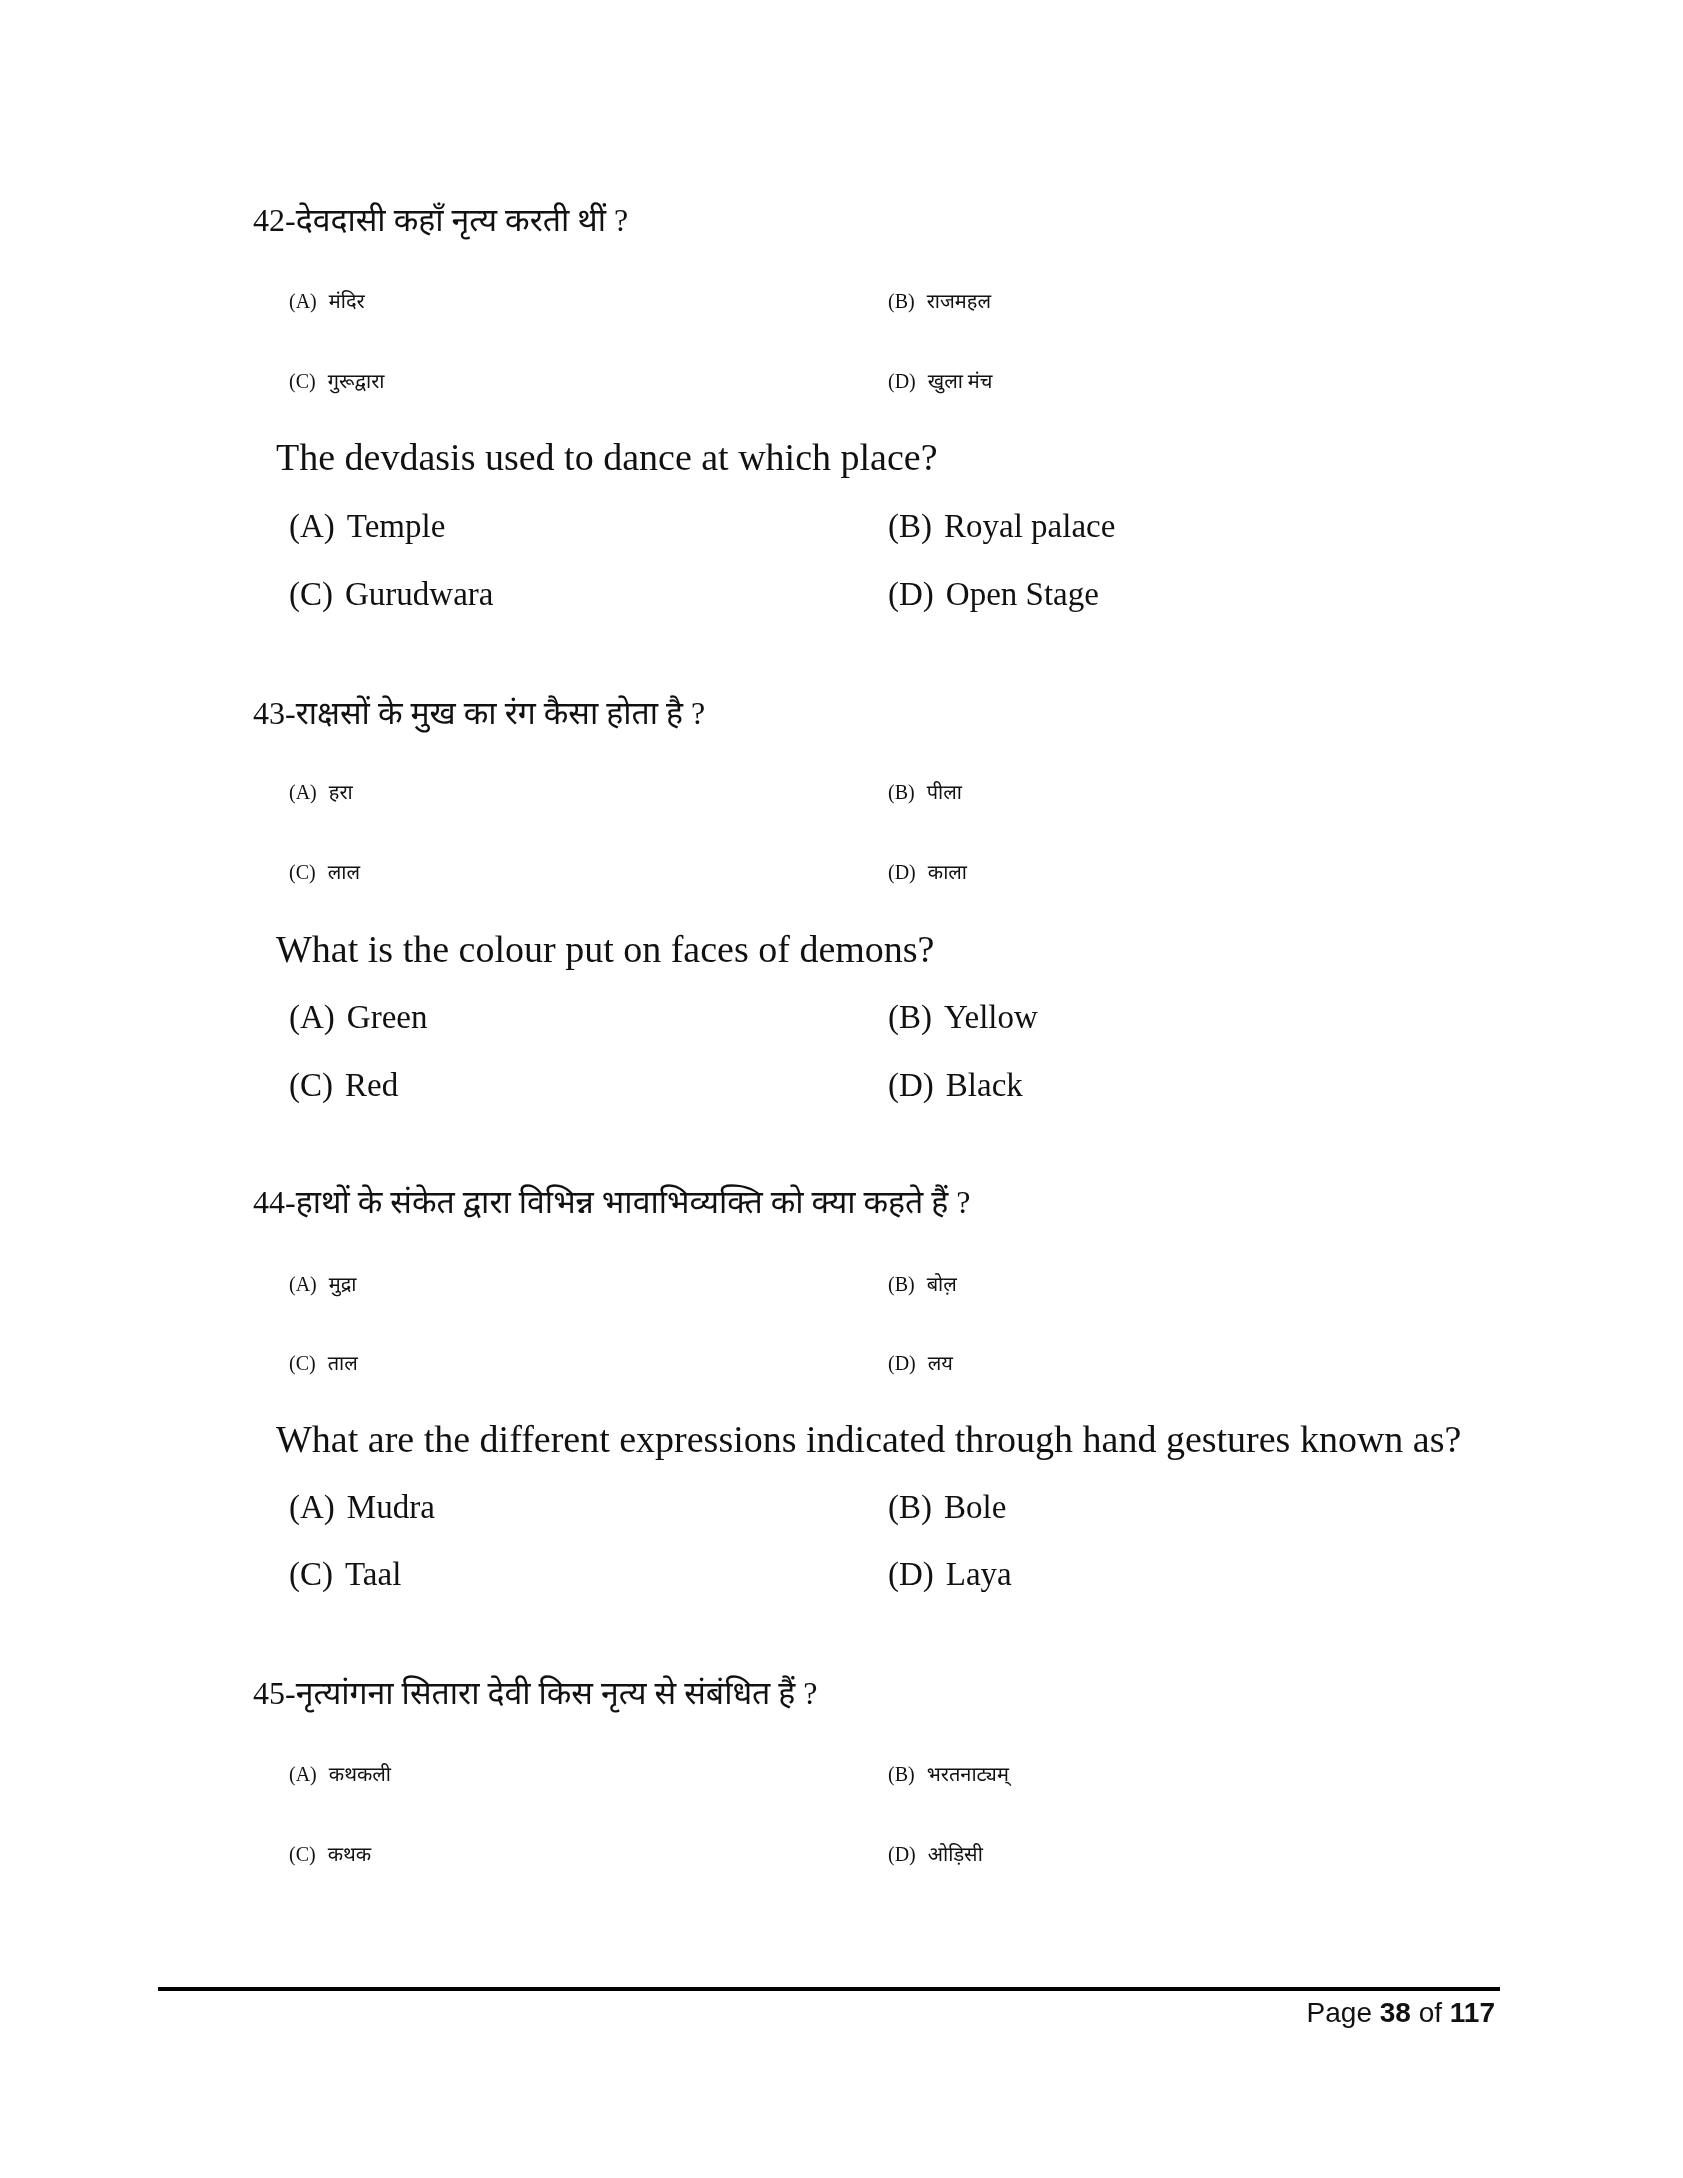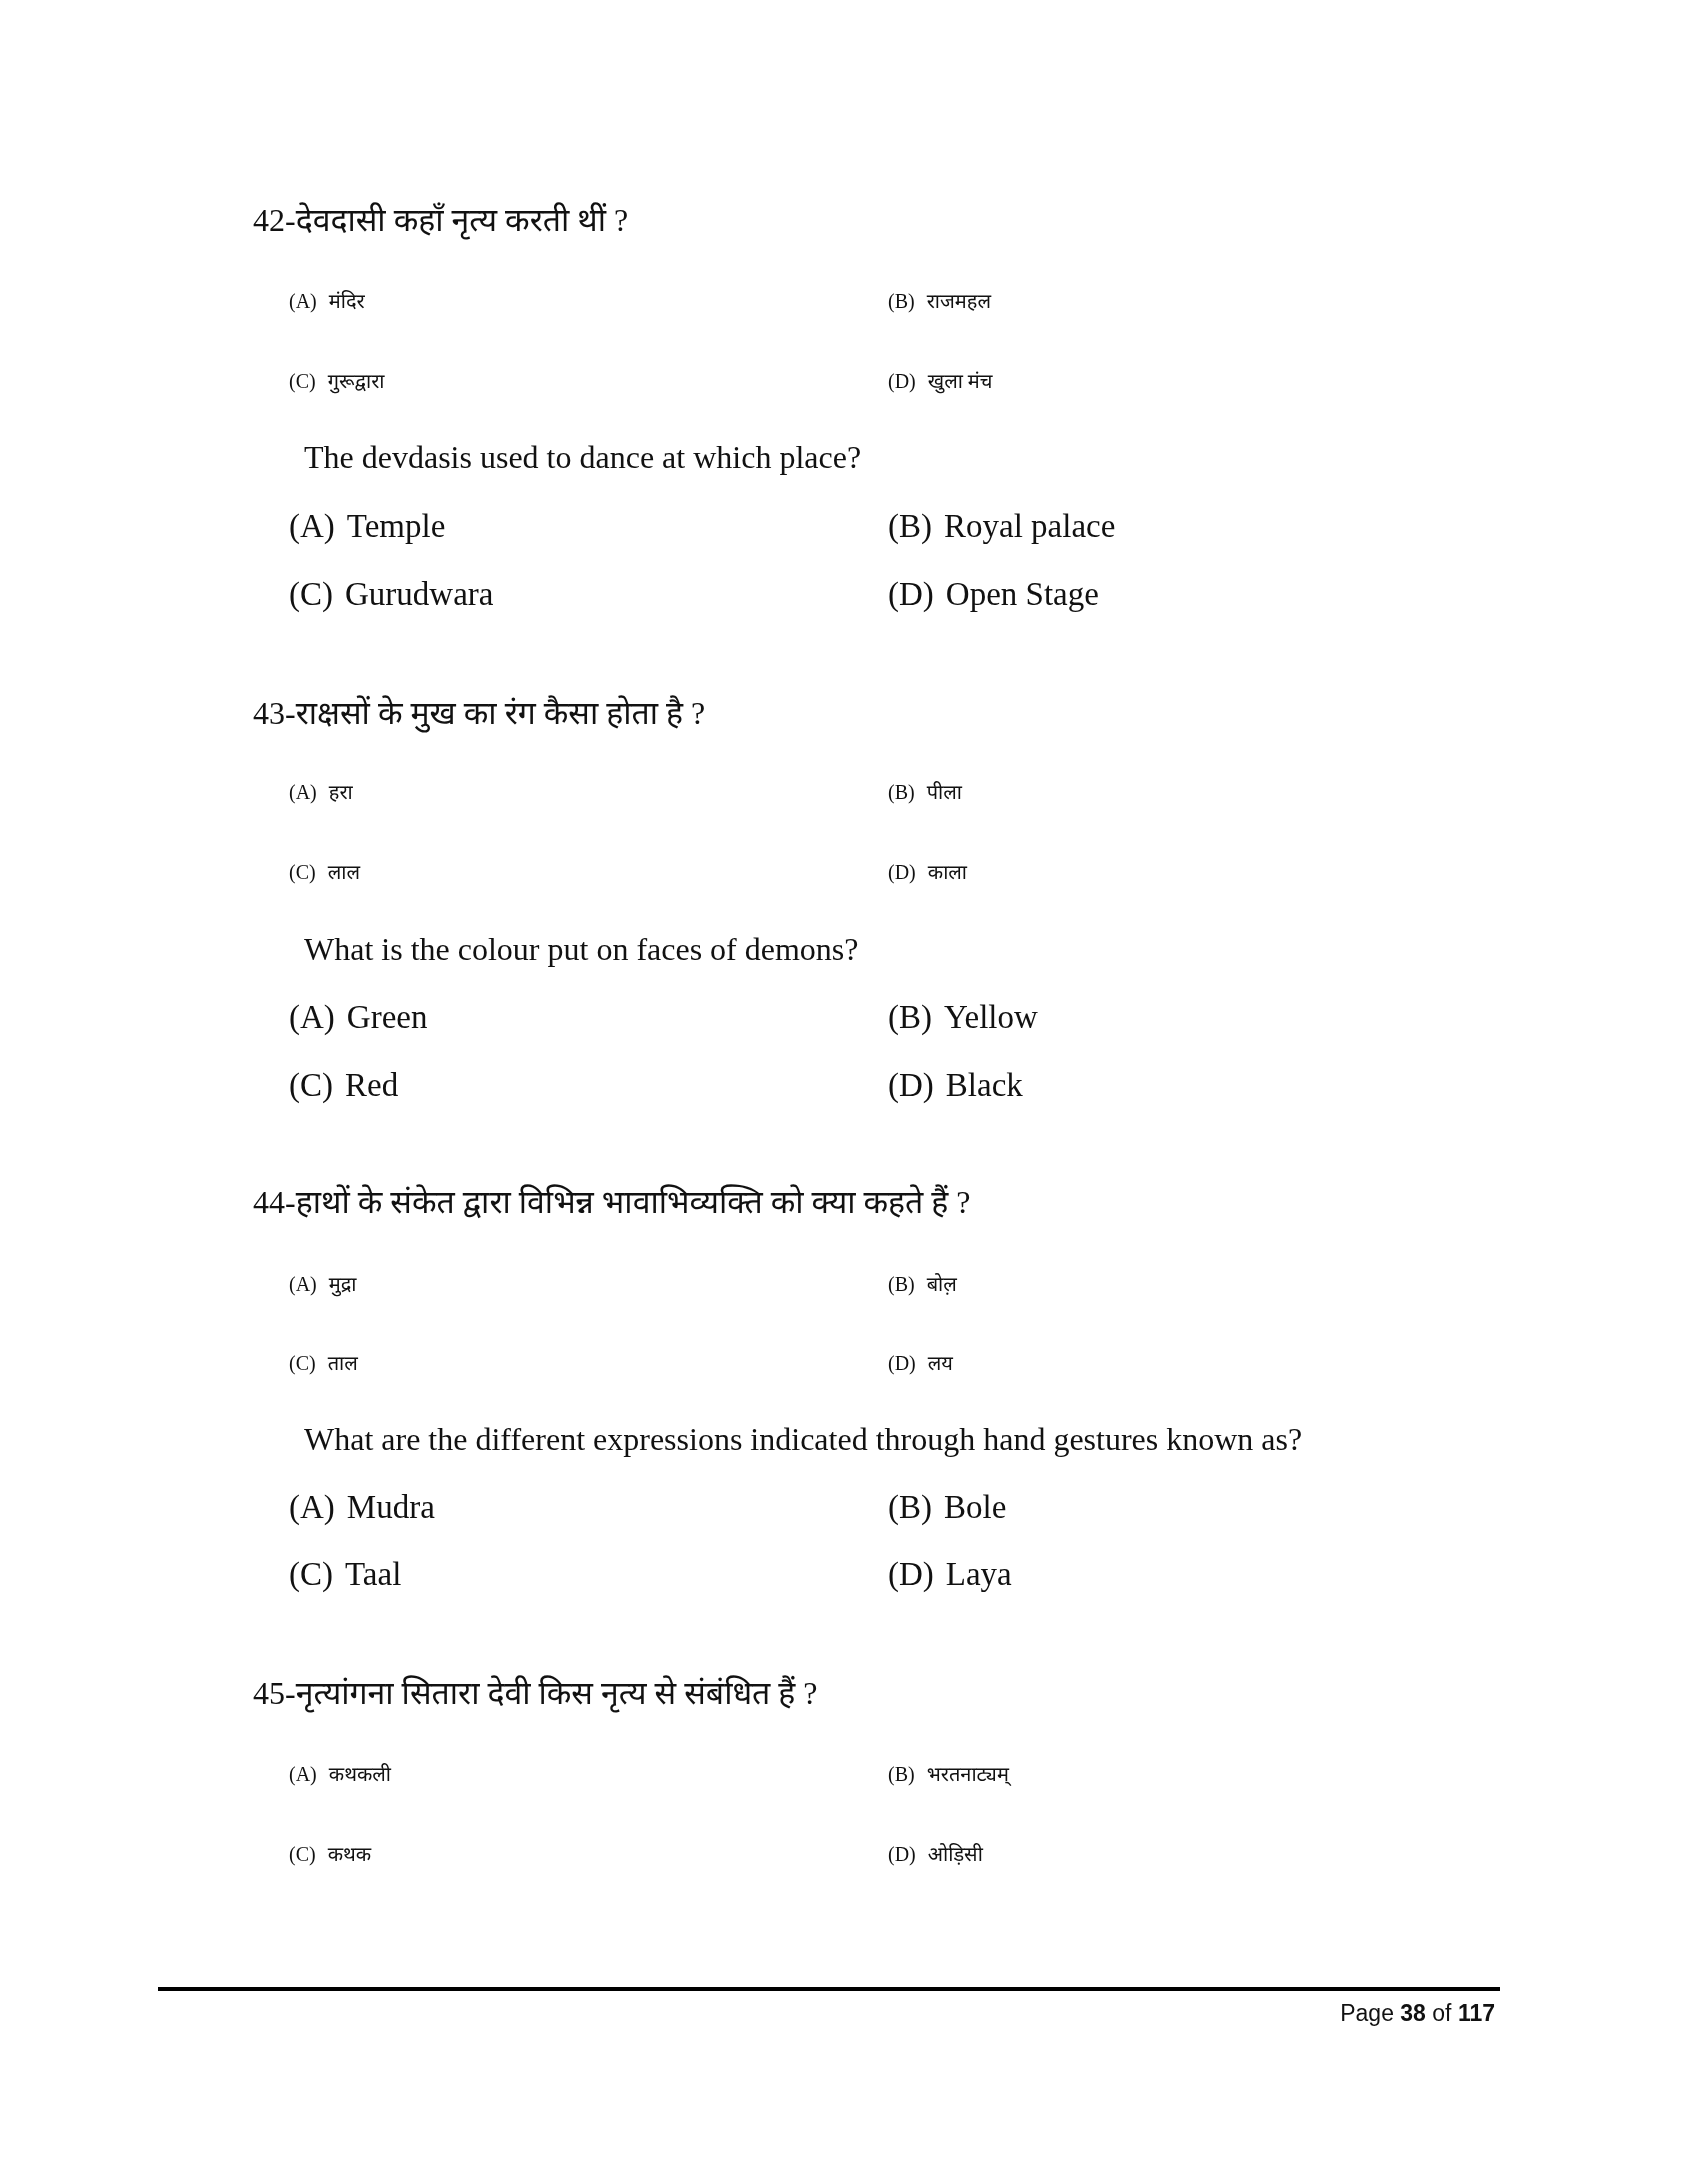--- a/index.html
+++ b/index.html
@@ -1,27 +1,27 @@
 <!DOCTYPE html>
 <html><head>
 <meta charset="utf-8">
 <style>
   html, body { margin:0; padding:0; background:#ffffff; }
   body { width:1683px; height:2178px; position:relative; overflow:hidden;
          font-family:"Liberation Serif","DejaVu Serif",serif; color:#111; }
   .q { position:absolute; left:253px; font-size:32px; line-height:40px; white-space:nowrap; }
-  .en { position:absolute; left:304px; font-size:32px; line-height:36px; white-space:nowrap; }
+  .en { position:absolute; left:276px; font-size:38px; line-height:36px; white-space:nowrap; }
   .opt { position:absolute; font-size:33px; line-height:40px; white-space:nowrap; }
   .opt.hi { font-size:20px; }
   .colA { left:289px; }
   .colB { left:888px; }
   .lbl { margin-right:12px; }
   .rule { position:absolute; left:158px; top:1987px; width:1342px; height:4px; background:#000; }
   .footer { position:absolute; right:188px; top:1996px; font-family:"Liberation Sans","DejaVu Sans",sans-serif;
-            font-size:23px; line-height:34px; white-space:nowrap; }
+            font-size:28px; line-height:34px; white-space:nowrap; }
   .footer b { font-weight:bold; }
 </style>
 </head>
 <body>
 
 <div class="q" style="top:200px;">
   <span>42-</span><span>देवदासी कहाँ नृत्य करती थीं ?</span>
 </div>
 <div class="opt hi colA" style="top:281px;"><span class="lbl">(A)</span><span>मंदिर</span></div>
 <div class="opt hi colB" style="top:281px;"><span class="lbl">(B)</span><span>राजमहल</span></div>

